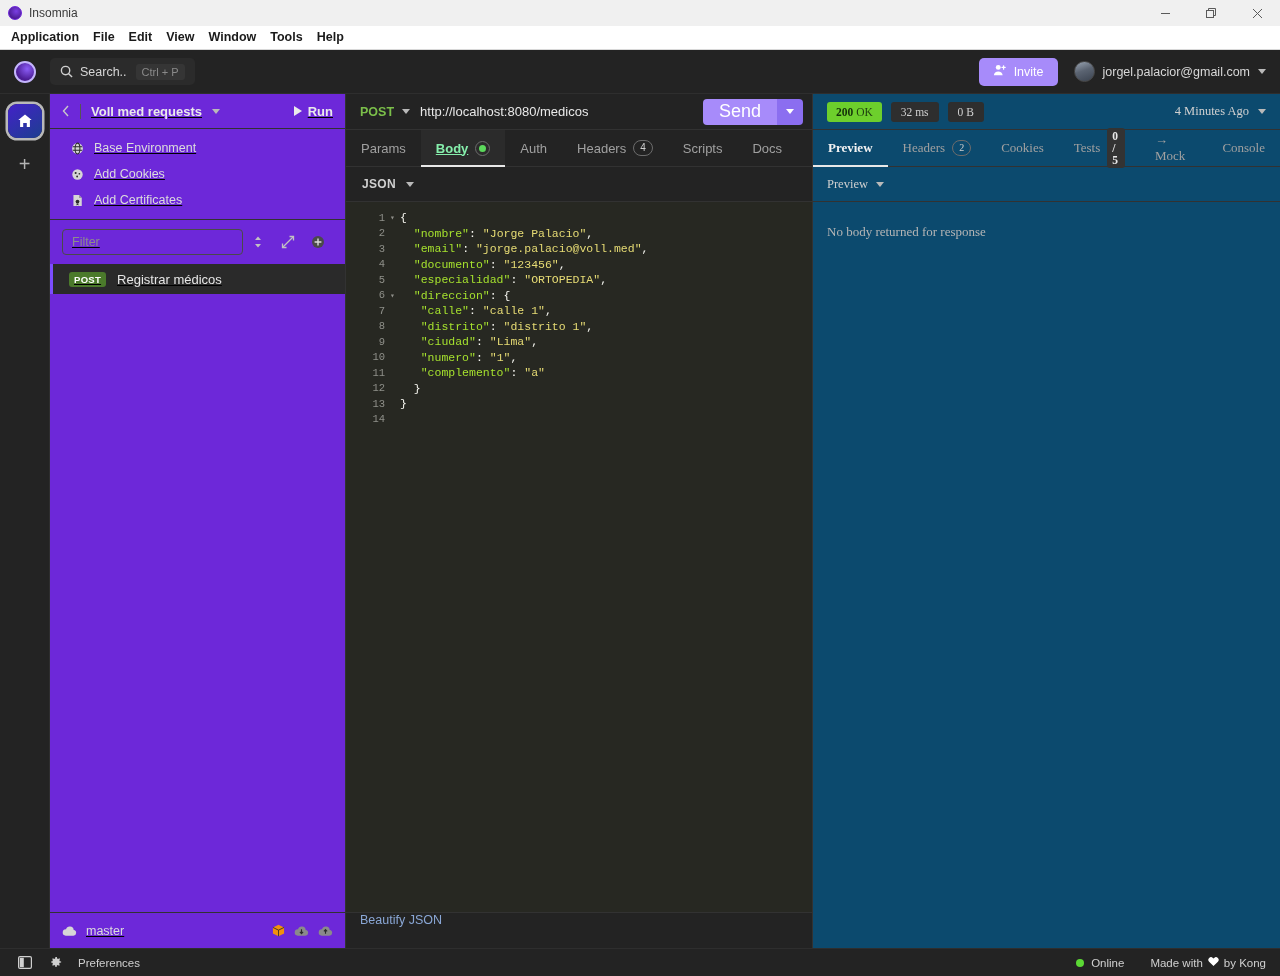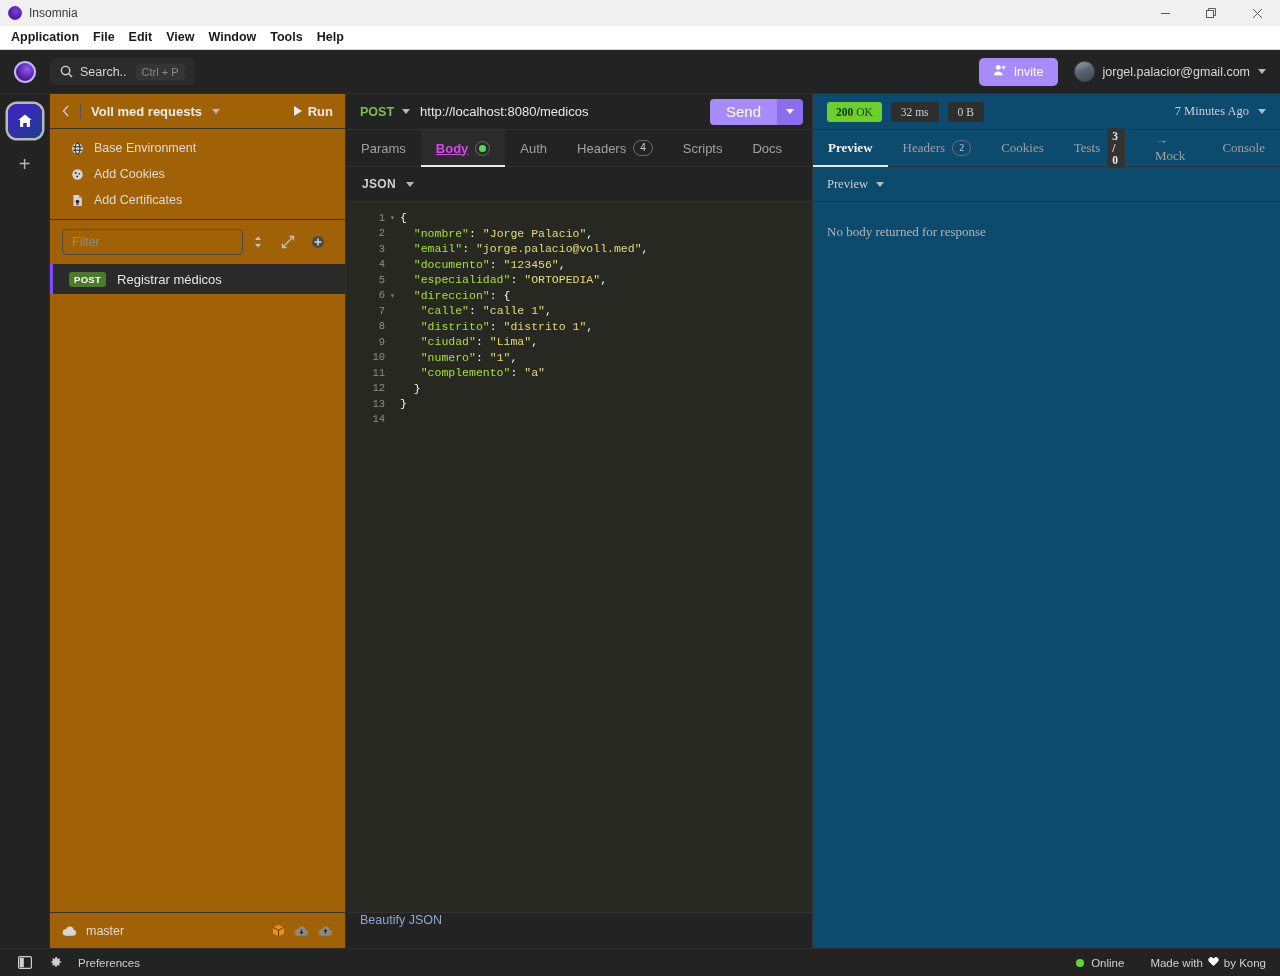--- a/index.html
+++ b/index.html
@@ -96,22 +96,23 @@
     display: flex; align-items: center; justify-content: center;
     box-shadow: 0 0 0 2.5px #b9b9b9; color: #fff;
   }
   .rail .plus-btn {
     width: 28px; height: 28px; display: flex; align-items: center;
     justify-content: center; color: #b5b5b5; font-size: 20px; line-height: 1;
   }
 
   
   .leftpane {
-    width: 296px; background: #a16207; display: flex; flex-direction: column;
+    width: 296px; background: #6d28d9; display: flex; flex-direction: column;
     border-right: 1px solid #323232;
+    text-decoration: underline;
   }
   .lp-header {
     height: 35px; display: flex; align-items: center; gap: 10px;
     padding: 0 12px; border-bottom: 1px solid #323232;
   }
   .lp-header .back { color: #c9c9c9; font-size: 13px; display: flex; }
   .lp-header .vsep { width: 1px; height: 15px; background: #555; }
   .lp-header .ws-name { font-size: 13px; color: #eaeaea; font-weight: bold; }
   .lp-header .sp { flex: 1; }
   .lp-header .run {
@@ -172,38 +173,38 @@
   .url-row {
     height: 36px; display: flex; align-items: center; gap: 8px;
     padding: 0 0 0 14px; border-bottom: 1px solid #323232;
   }
   .url-row .method { font-size: 12.5px; color: #7bbf4a; font-weight: bold; }
   .url-row .url {
     flex: 1; font-size: 13px; color: #e8e8e8; padding-left: 2px;
   }
   .send-group { display: flex; align-items: stretch; height: 26px; margin-right: 9px; }
   .send-btn {
-    background: #a78bfa; color: #fff; border: none; font-size: 15px;
+    background: #a78bfa; color: #fff; border: none; font-size: 18px;
     padding: 0 16px; border-radius: 4px 0 0 4px; cursor: pointer;
     font-family: "Liberation Sans", sans-serif;
   }
   .send-drop {
     background: #8b6ef0; border-radius: 0 4px 4px 0; width: 26px;
     display: flex; align-items: center; justify-content: center;
   }
 
   .tabs-row {
     height: 37px; display: flex; align-items: stretch;
     padding: 0 0 0 0; border-bottom: 1px solid #323232;
   }
   .tab {
     display: flex; align-items: center; gap: 7px; padding: 0 15px;
     font-size: 13px; color: #a0a0a0; position: relative;
   }
-  .tab.active { color: #d946ef; font-weight: bold; background: #2b2b2b; text-decoration: underline; }
+  .tab.active { color: #86efac; font-weight: bold; background: #2b2b2b; text-decoration: underline; }
   .tab.active::after {
     content: ''; position: absolute; left: 0; right: 0; bottom: -1px;
     height: 2px; background: #e8e8e8;
   }
   .tab .dot-ring {
     width: 15px; height: 15px; border-radius: 50%; border: 1px solid #6c6c6c;
     display: flex; align-items: center; justify-content: center;
   }
   .tab .dot-ring i { width: 7px; height: 7px; border-radius: 50%; background: #5cd95c; display: block; }
   .tab .count {
@@ -615,38 +616,38 @@
 
     <div class="rightpane">
       <div class="resp-meta">
         <span class="status-pill">
           <span>200</span>
           <span class="ok">OK</span>
         </span>
         <span class="meta-pill">32 ms</span>
         <span class="meta-pill">0 B</span>
         <span class="rsp"></span>
-        <span class="ago">7 Minutes Ago</span>
+        <span class="ago">4 Minutes Ago</span>
         <span class="caret"></span>
       </div>
 
       <div class="resp-tabs">
         <div class="rtab active">
           <span>Preview</span>
         </div>
         <div class="rtab">
           <span>Headers</span>
           <span class="count">2</span>
         </div>
         <div class="rtab">
           <span>Cookies</span>
         </div>
         <div class="rtab">
           <span>Tests</span>
-          <span class="score">3 / 0</span>
+          <span class="score">0 / 5</span>
         </div>
         <div class="rtab">
           <span>→ Mock</span>
         </div>
         <div class="rtab">
           <span>Console</span>
         </div>
       </div>
 
       <div class="preview-row">

